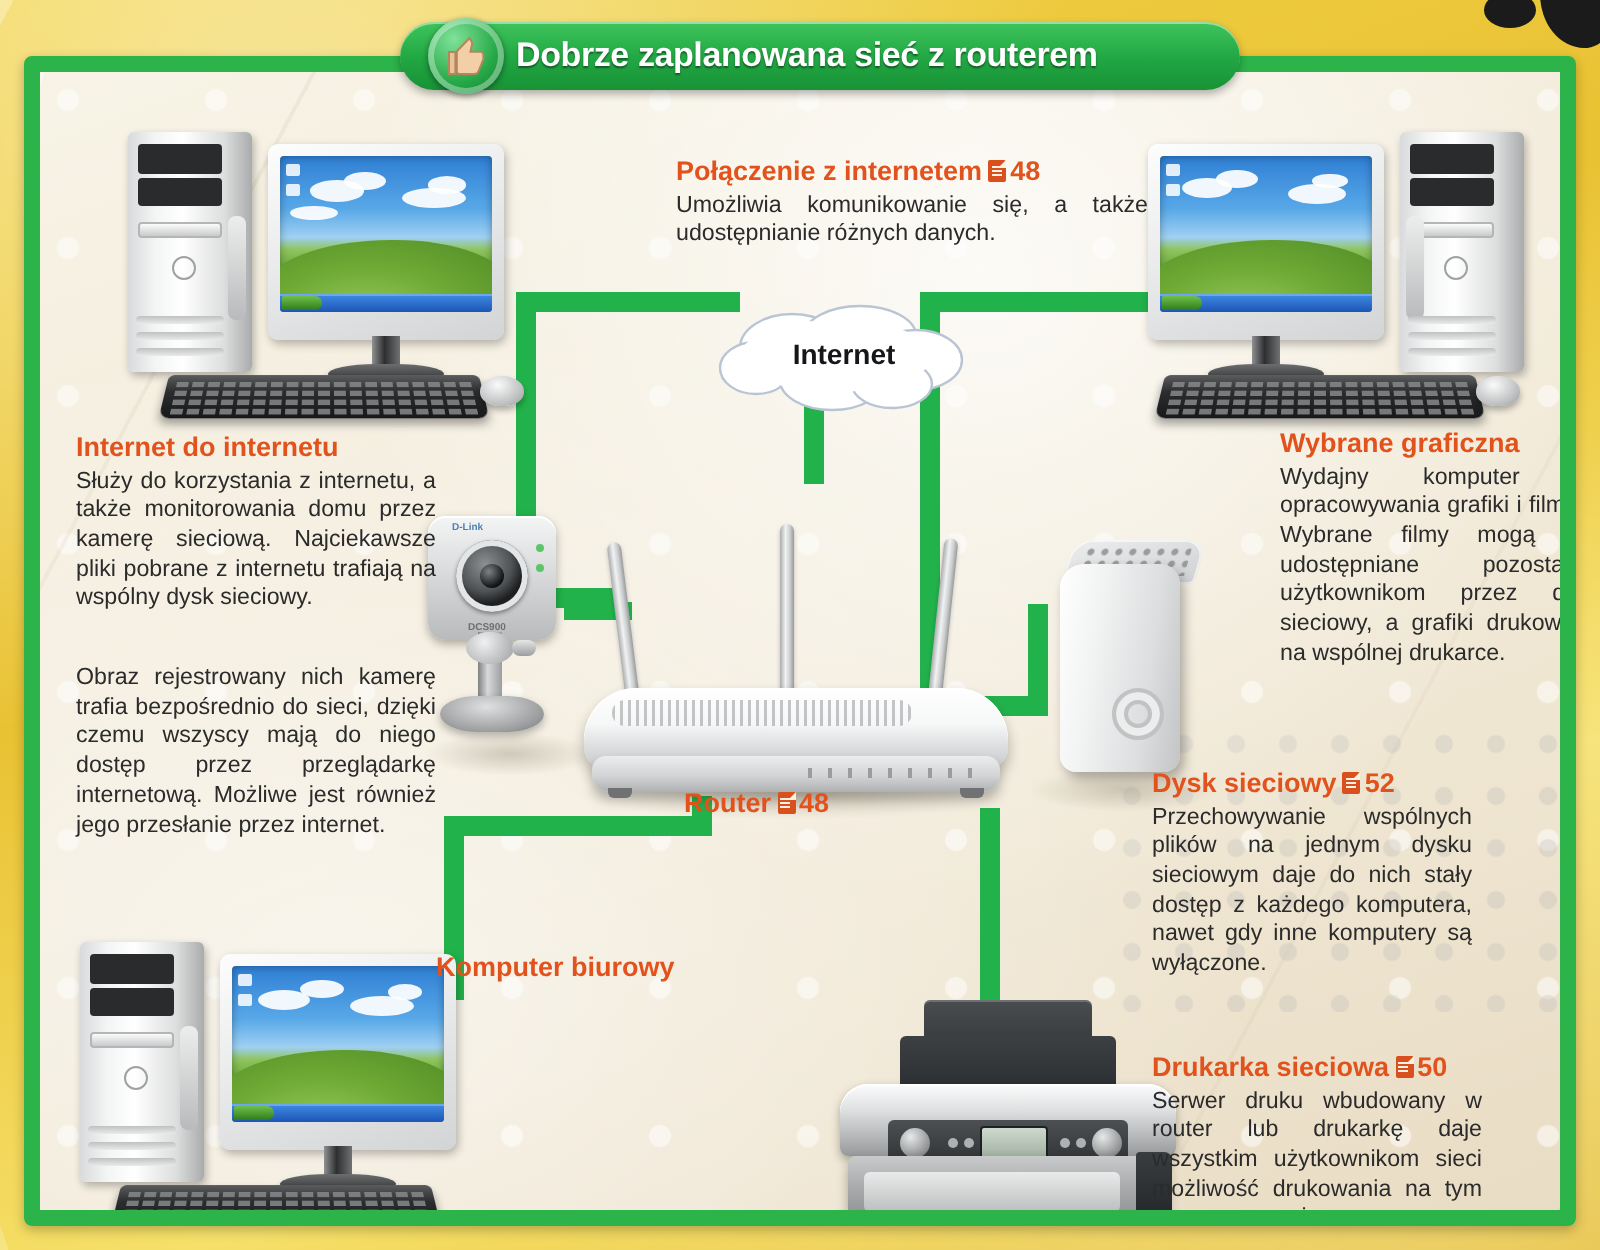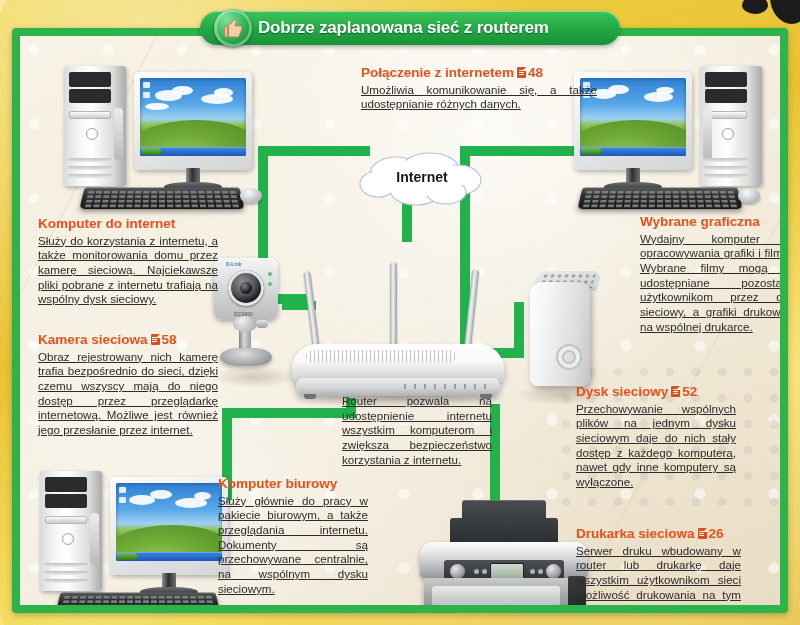--- a/index.html
+++ b/index.html
@@ -112,21 +112,20 @@
     color: #e2521d;
     font-size: 13.5px; font-weight: bold;
     line-height: 1.15; margin-bottom: 2px;
     white-space: nowrap;
   }
   .callout p {
     color: #2b2b2b;
     font-size: 11.6px;
     line-height: 1.27;
     text-align: justify;
-    text-decoration: underline;
   }
   .pgref { white-space: nowrap; }
   .pg-icon {
     display: inline-block; position: relative;
     width: 9px; height: 11px; vertical-align: -1px;
     background: #d94f1e;
     margin: 0 2px 0 3px;
     border-radius: 1px;
   }
   .pg-icon:before{
@@ -579,63 +578,61 @@
           <ellipse cx="100" cy="28" rx="23" ry="15" fill="#ffffff" stroke="#b9c4d4" stroke-width="1.2"></ellipse>
           <ellipse cx="20" cy="32" rx="18" ry="13" fill="#ffffff" stroke="#b9c4d4" stroke-width="1.2"></ellipse>
           <ellipse cx="58" cy="38" rx="26" ry="15" fill="#ffffff" stroke="#b9c4d4" stroke-width="1.2"></ellipse>
           <ellipse cx="88" cy="40" rx="20" ry="12" fill="#ffffff" stroke="#b9c4d4" stroke-width="1.2"></ellipse>
           <ellipse cx="60" cy="26" rx="48" ry="18" fill="#ffffff"></ellipse>
         </g>
       </svg>
       <div class="label">Internet</div>
     </div>
 
-    <div class="callout" style="left:318px; top:29px; width:236px;margin-left:23px;">
+    <div class="callout" style="left:318px; top:42px; width:236px;">
       <h3>
         <span>Połączenie z internetem</span><span class="pgref"><span class="pg-icon"></span><span>48</span></span>
       </h3>
       <p>Umożliwia komunikowanie się, a także udostępnianie różnych danych.</p>
     </div>
 
     <div class="callout" style="left:18px; top:180px; width:180px;">
-      <h3>Komputer do internet</h3>
+      <h3>Internet do internetu</h3>
       <p>Służy do korzystania z internetu, a także monitorowania domu przez kamerę sieciową. Najciekawsze pliki pobrane z internetu trafiają na wspólny dysk sieciowy.</p>
     </div>
 
     <div class="callout" style="left:18px; top:296px; width:180px;">
-      <h3>
-        <span>Kamera sieciowa</span><span class="pgref"><span class="pg-icon"></span><span>58</span></span>
-      </h3>
       <p>Obraz rejestrowany nich kamerę trafia bezpośrednio do sieci, dzięki czemu wszyscy mają do niego dostęp przez przeglądarkę internetową. Możliwe jest również jego przesłanie przez internet.</p>
     </div>
 
     <div class="callout" style="left:620px; top:178px; width:160px;">
       <h3>Wybrane graficzna</h3>
       <p>Wydajny komputer do opracowywania grafiki i filmów. Wybrane filmy mogą być udostępniane pozostałym użytkownikom przez dysk sieciowy, a grafiki drukowane na wspólnej drukarce.</p>
     </div>
 
     <div class="callout" style="left:322px; top:358px; width:150px;">
-      <p>Router pozwala na udostępnienie internetu wszystkim komputerom i zwiększa bezpieczeństwo korzystania z internetu.</p>
+      <h3>
+        <span>Router</span><span class="pgref"><span class="pg-icon"></span><span>48</span></span>
+      </h3>
     </div>
 
     <div class="callout" style="left:556px; top:348px; width:160px;">
       <h3>
         <span>Dysk sieciowy</span><span class="pgref"><span class="pg-icon"></span><span>52</span></span>
       </h3>
       <p>Przechowywanie wspólnych plików na jednym dysku sieciowym daje do nich stały dostęp z każdego komputera, nawet gdy inne komputery są wyłączone.</p>
     </div>
 
     <div class="callout" style="left:198px; top:440px; width:150px;">
       <h3>Komputer biurowy</h3>
-      <p>Służy głównie do pracy w pakiecie biurowym, a także przeglądania internetu. Dokumenty są przechowywane centralnie, na wspólnym dysku sieciowym.</p>
     </div>
 
     <div class="callout" style="left:556px; top:490px; width:165px;">
       <h3>
-        <span>Drukarka sieciowa</span><span class="pgref"><span class="pg-icon"></span><span>26</span></span>
+        <span>Drukarka sieciowa</span><span class="pgref"><span class="pg-icon"></span><span>50</span></span>
       </h3>
       <p>Serwer druku wbudowany w router lub drukarkę daje wszystkim użytkownikom sieci możliwość drukowania na tym samym sprzęcie.</p>
     </div>
 
   </div>
 
   <div class="banner">
     <div class="thumb-badge">
       <svg width="24" height="24" viewBox="0 0 24 24">
         <path d="M8.5 21h7.6c1 0 1.9-.6 2.2-1.5l2.3-5.7c.1-.2.1-.5.1-.7v-1.6c0-.9-.7-1.6-1.6-1.6h-4.9l.8-3.6c0-.2.1-.4.1-.6 0-.4-.2-.8-.4-1.1L13.8 3 7.9 9.1c-.3.3-.5.7-.5 1.2v9.1c0 .9.7 1.6 1.1 1.6z" fill="#f3cfa8" stroke="#b5865a" stroke-width="1"></path>

